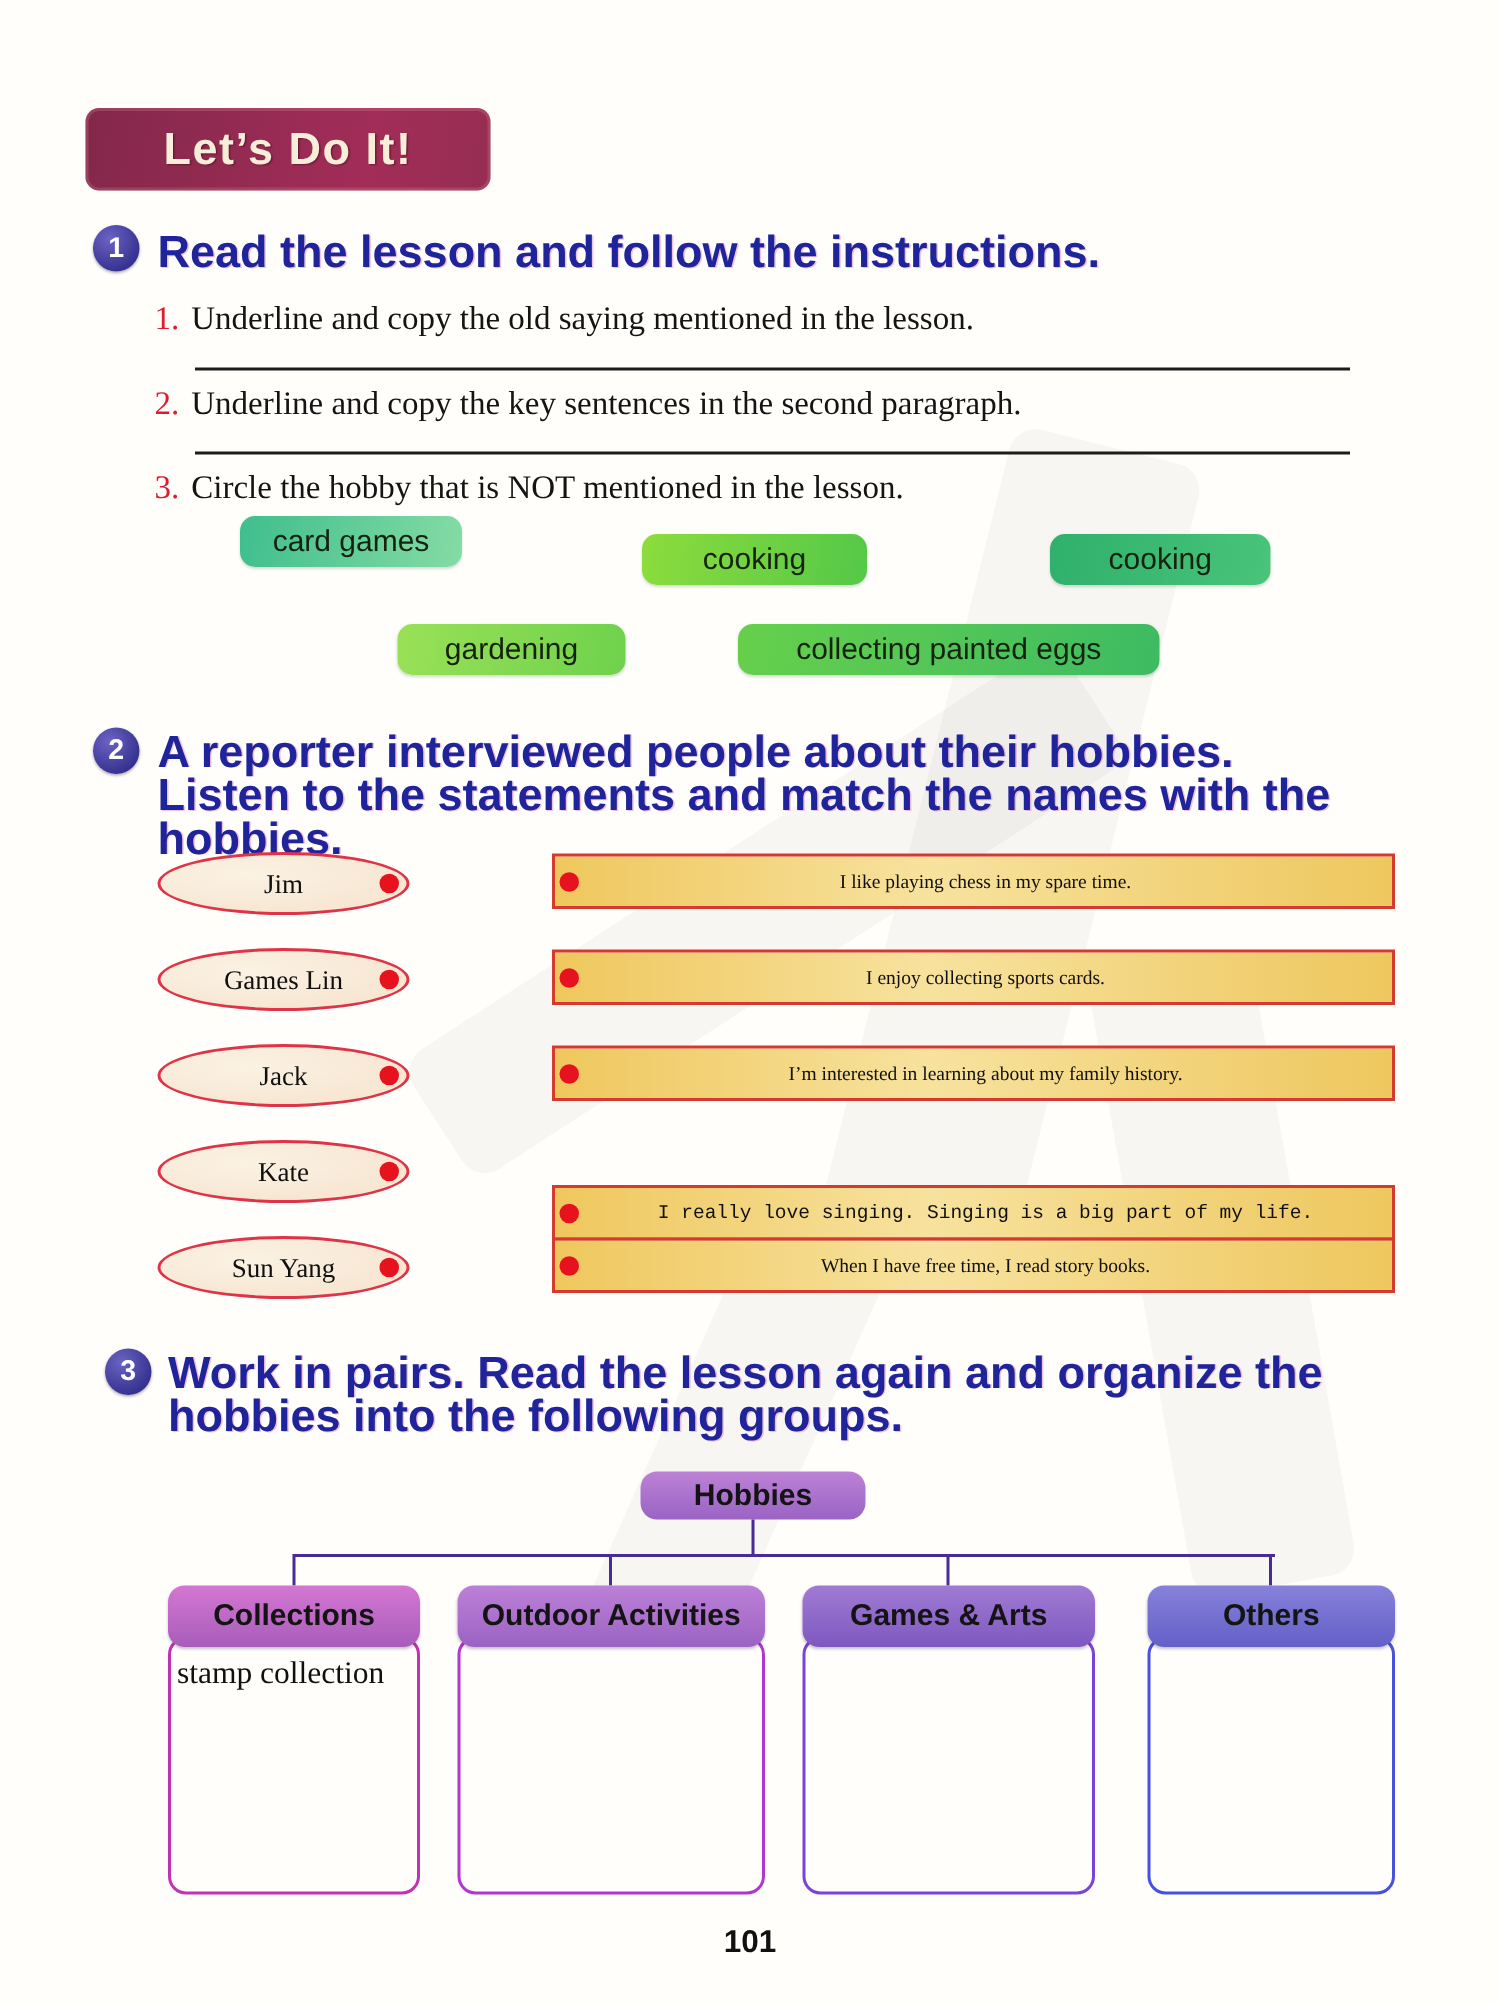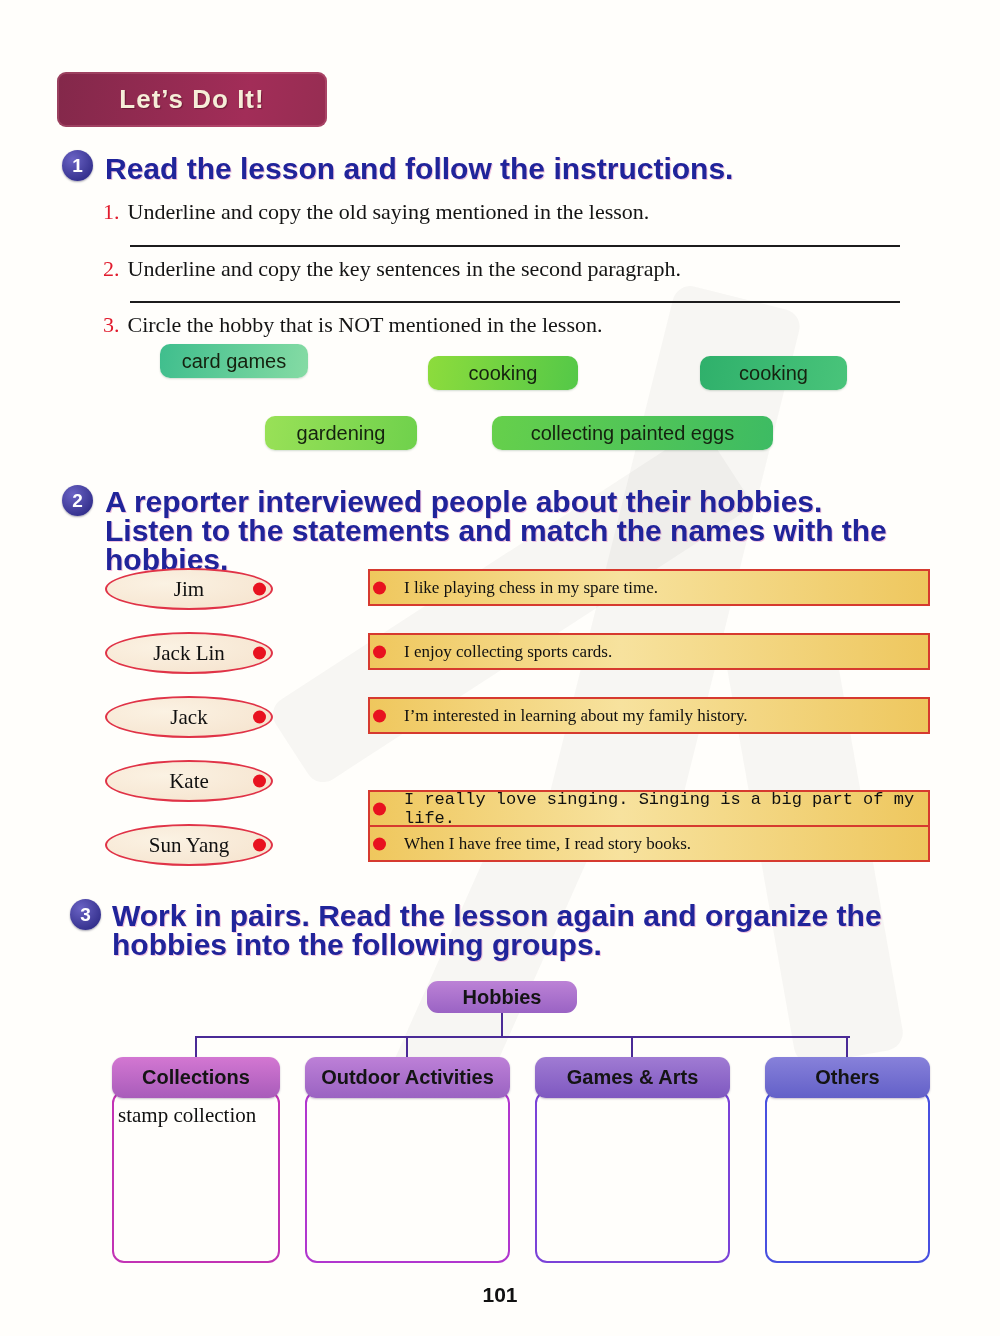--- a/index.html
+++ b/index.html
@@ -18,21 +18,21 @@
   .layer{position:absolute;inset:0;z-index:1;}
 
   
   .banner{
     position:absolute;left:57px;top:72px;width:270px;height:55px;
     background:linear-gradient(100deg,#83284a,#a22d58 70%,#962d52);
     border-radius:9px;box-shadow:inset 0 0 0 2px rgba(255,180,190,0.18);
     display:flex;align-items:center;justify-content:center;
   }
   .banner span{
-    color:#f6eed8;font-size:26px;font-weight:bold;letter-spacing:1px;
+    color:#f6eed8;font-size:30px;font-weight:bold;letter-spacing:1px;
     text-shadow:1px 1px 1px rgba(60,0,20,.45);
   }
 
   
   .num-circle{
     position:absolute;width:31px;height:31px;border-radius:50%;
     background:radial-gradient(circle at 35% 30%,#6a63c4,#35318e 75%);
     color:#fff;font-size:19px;font-weight:bold;
     display:flex;align-items:center;justify-content:center;
     box-shadow:0 1px 2px rgba(0,0,40,.35);
@@ -59,30 +59,30 @@
   .pill-cooking{background:linear-gradient(100deg,#2fb06b,#49c47a);text-align:center;}
   .pill-gardening{background:linear-gradient(100deg,#99e157,#6fd14c);}
   .pill-eggs{background:linear-gradient(100deg,#66d04b,#3dbb63);}
 
   
   .name-oval{
     position:absolute;width:164px;height:38px;border-radius:50%;
     border:2px solid #e03347;
     background:radial-gradient(ellipse at 35% 35%,#fbf2e3,#f5e2cc);
     display:flex;align-items:center;justify-content:center;
-    font-family:"Liberation Serif",serif;font-size:21px;color:#101010;
+    font-family:"Liberation Serif",serif;font-size:18px;color:#101010;
   }
   .name-oval .dot{position:absolute;right:5px;top:50%;transform:translateY(-50%);}
   .stmt-box{
     position:absolute;left:368px;width:562px;height:37px;
     border:2px solid #d63a2f;
     background:linear-gradient(90deg,#efc75d,#f7e29e 45%,#eec75e);
     display:flex;align-items:center;
-    font-family:"Liberation Serif",serif;font-size:17px;color:#101010;
-    padding-left:34px;box-sizing:border-box;
+    font-family:"Liberation Serif",serif;font-size:13px;color:#101010;
+    padding-left:16px;box-sizing:border-box;justify-content:center;
   }
   .stmt-box .dot{position:absolute;left:3px;top:50%;transform:translateY(-50%);}
   .dot{width:13px;height:13px;border-radius:50%;background:#e8121f;}
 
   
   .tree-root{
     position:absolute;left:427px;top:981px;width:150px;height:32px;border-radius:11px;
     background:linear-gradient(180deg,#bc82d6,#9a63c4);
     display:flex;align-items:center;justify-content:center;
     font-size:20px;font-weight:bold;color:#141414;
@@ -173,21 +173,21 @@
     <div class="name-oval" style="left:105px;top:568px;">
       <span>Jim</span>
       <span class="dot"></span>
     </div>
     <div class="stmt-box" style="top:569px;">
       <span class="dot"></span>
       <span>I like playing chess in my spare time.</span>
     </div>
 
     <div class="name-oval" style="left:105px;top:632px;">
-      <span>Jack Lin</span>
+      <span>Games Lin</span>
       <span class="dot"></span>
     </div>
     <div class="stmt-box" style="top:633px;">
       <span class="dot"></span>
       <span>I enjoy collecting sports cards.</span>
     </div>
 
     <div class="name-oval" style="left:105px;top:696px;">
       <span>Jack</span>
       <span class="dot"></span>

